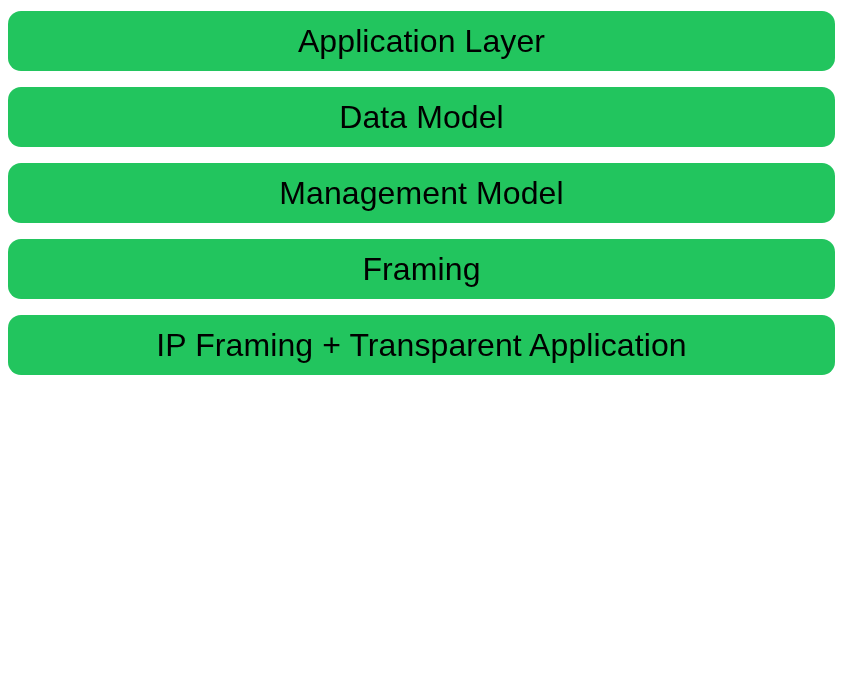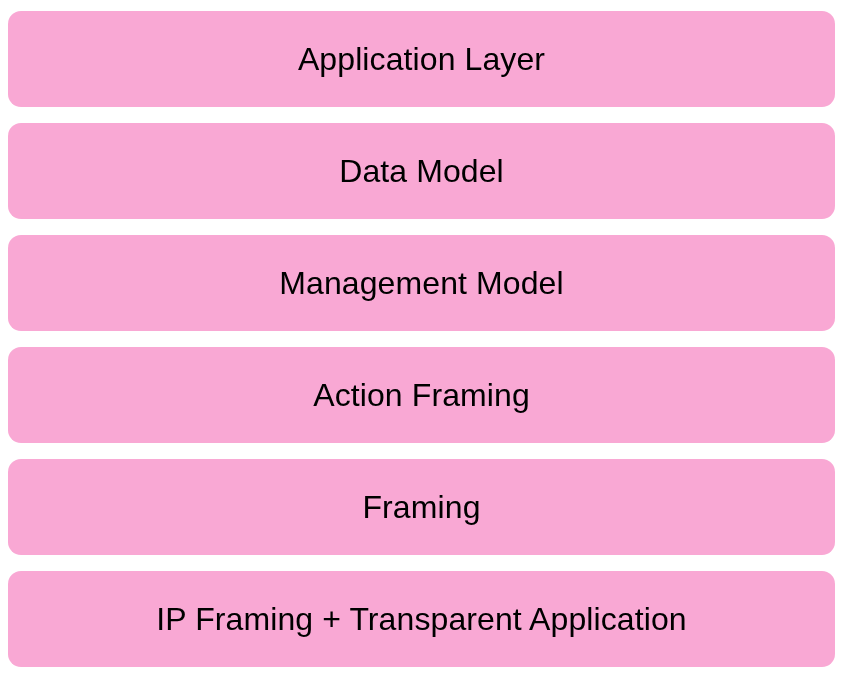--- a/index.html
+++ b/index.html
@@ -20,24 +20,24 @@
     height: 700px;
     box-sizing: border-box;
     padding: 11px 8px 8px 8px;
     display: flex;
     flex-direction: column;
     justify-content: flex-start;
   }
   .layer-box {
     position: relative;
     width: 827px;
-    height: 96px;
+    height: 60px;
     margin-bottom: 16px;
     border-radius: 13px;
-    background: #f9a8d4;
+    background: #22c55e;
     display: flex;
     align-items: center;
     justify-content: center;
     box-sizing: border-box;
     flex: 0 0 auto;
   }
   .layer-box:last-child {
     margin-bottom: 0;
   }
   .layer-label {
@@ -62,23 +62,20 @@
   </div>
 
   <div class="layer-box">
     <span class="layer-label">Data Model</span>
   </div>
 
   <div class="layer-box">
     <span class="layer-label">Management Model</span>
   </div>
 
-  <div class="layer-box">
-    <span class="layer-label">Action Framing</span>
-  </div>
 
   <div class="layer-box">
     <span class="layer-label">Framing</span>
   </div>
 
 
   <div class="layer-box">
     <span class="layer-label">IP Framing + Transparent Application</span>
   </div>
 

